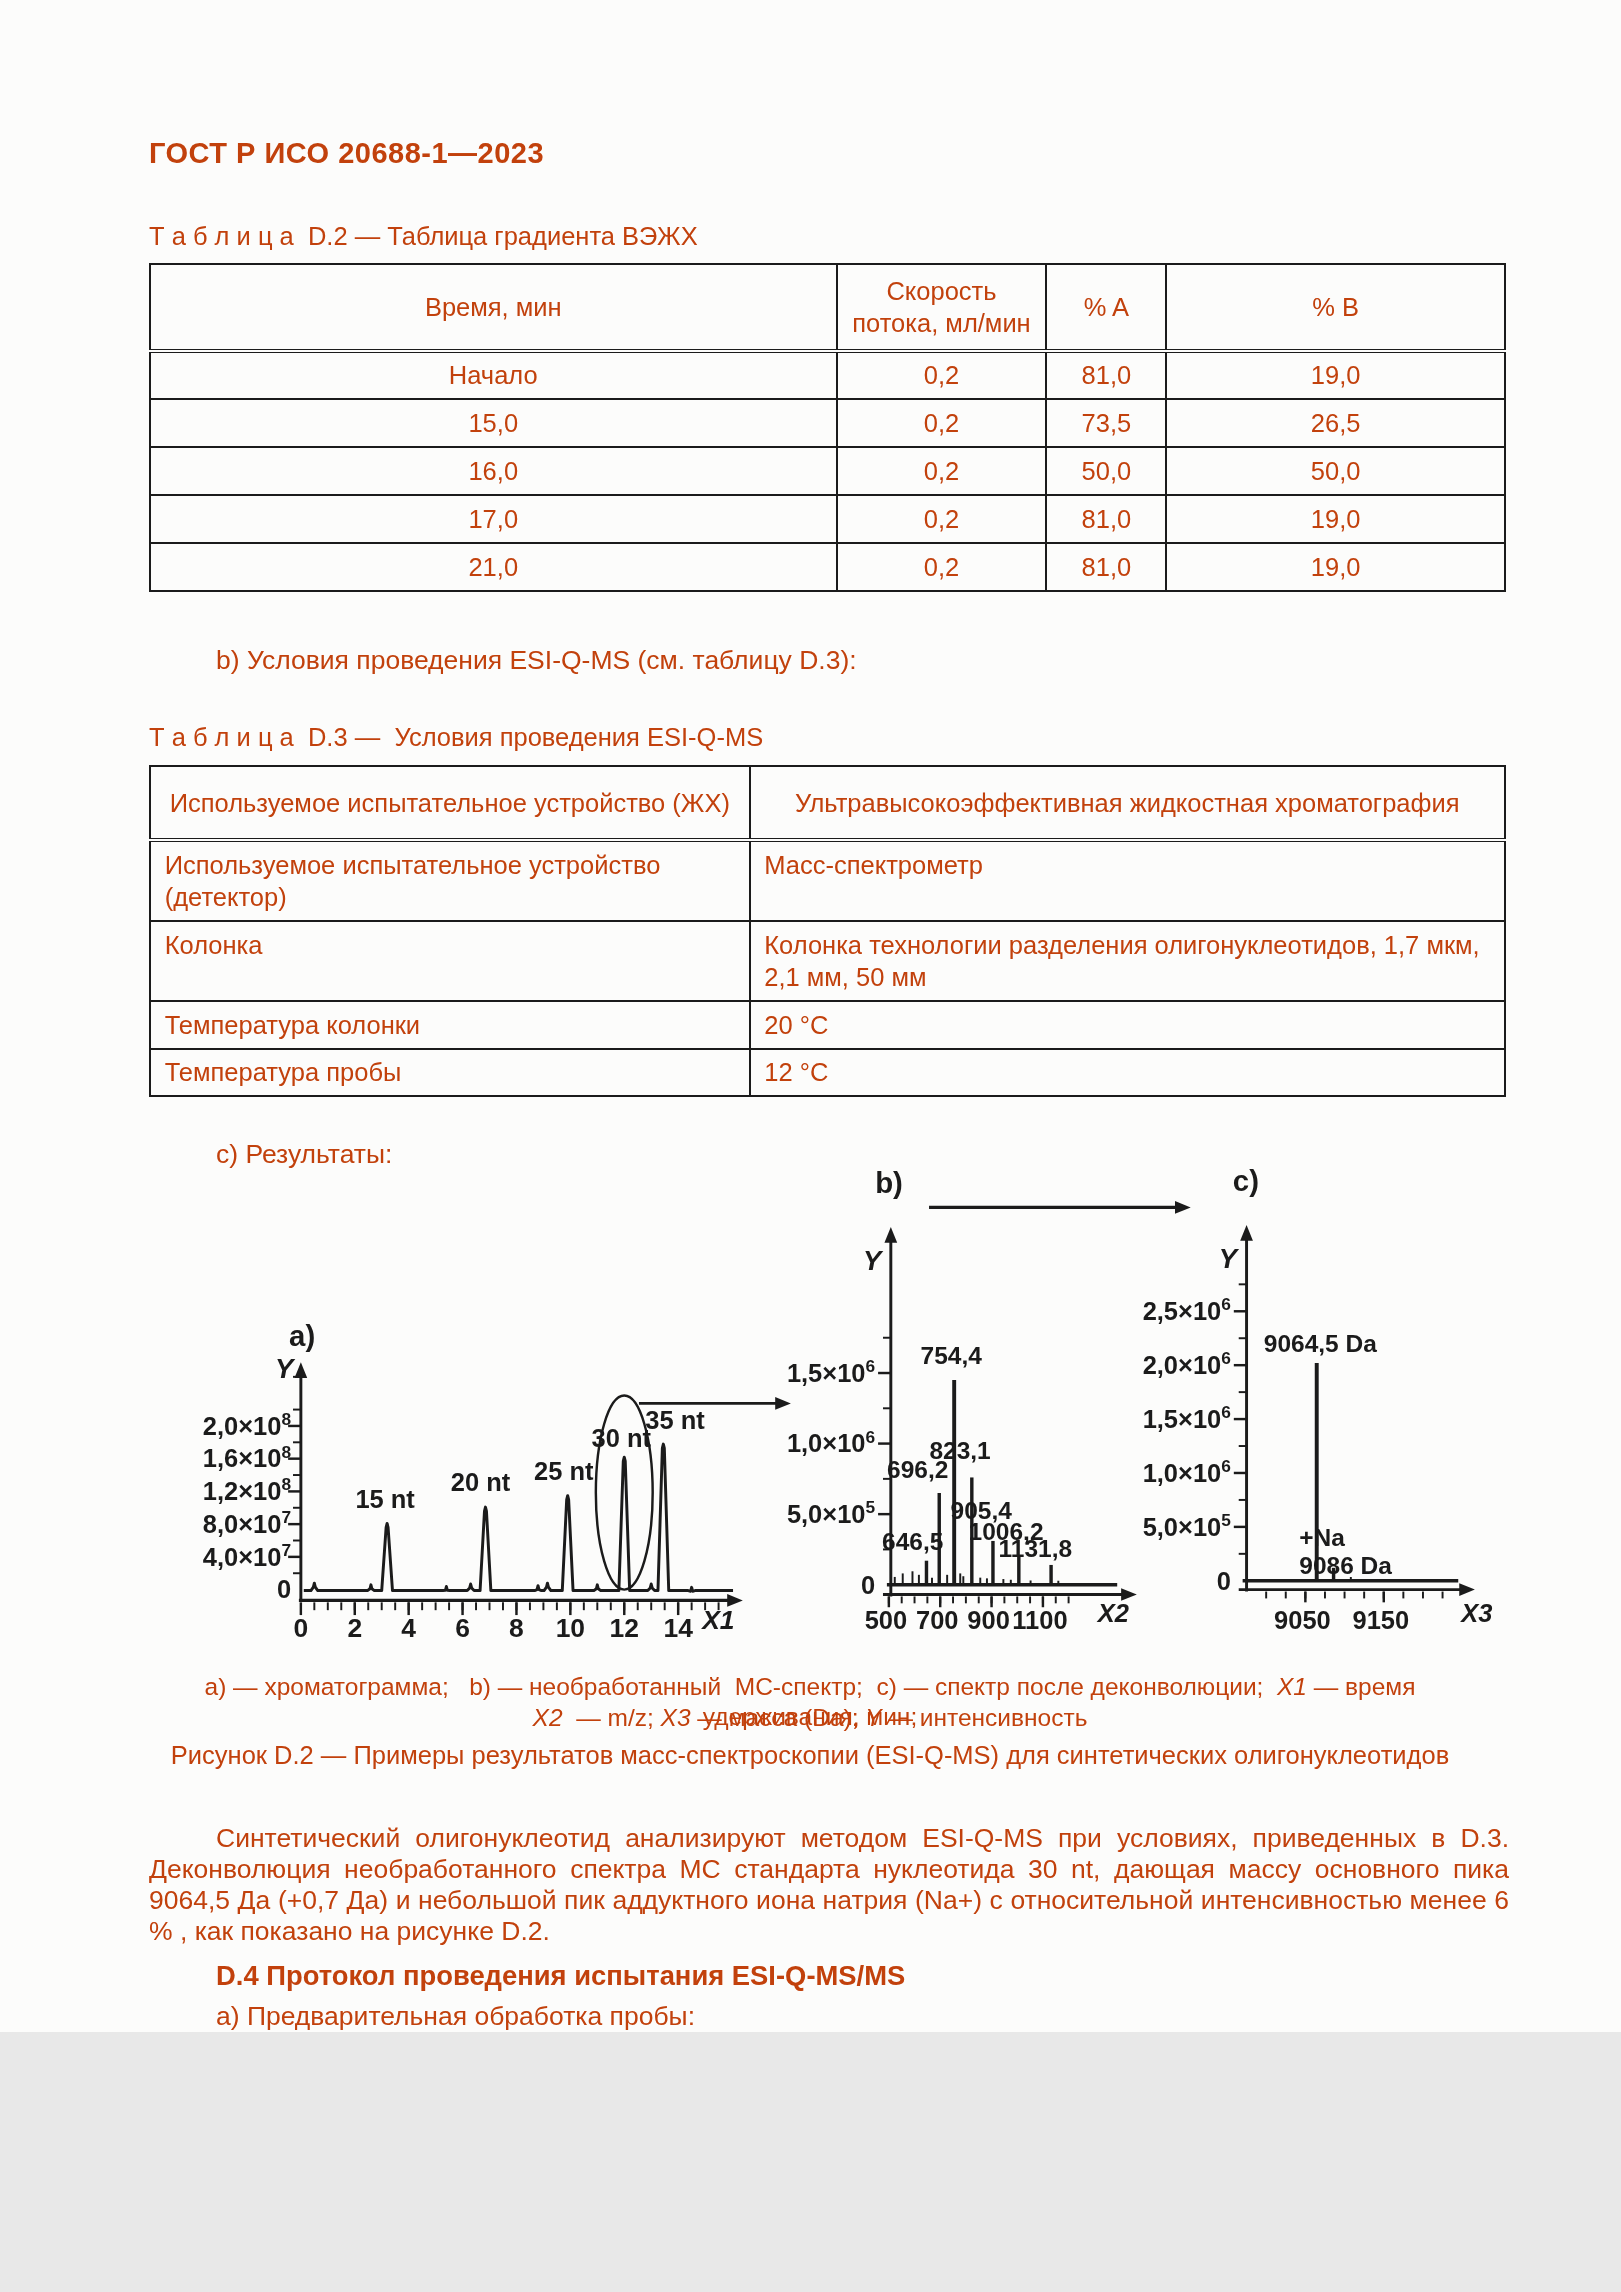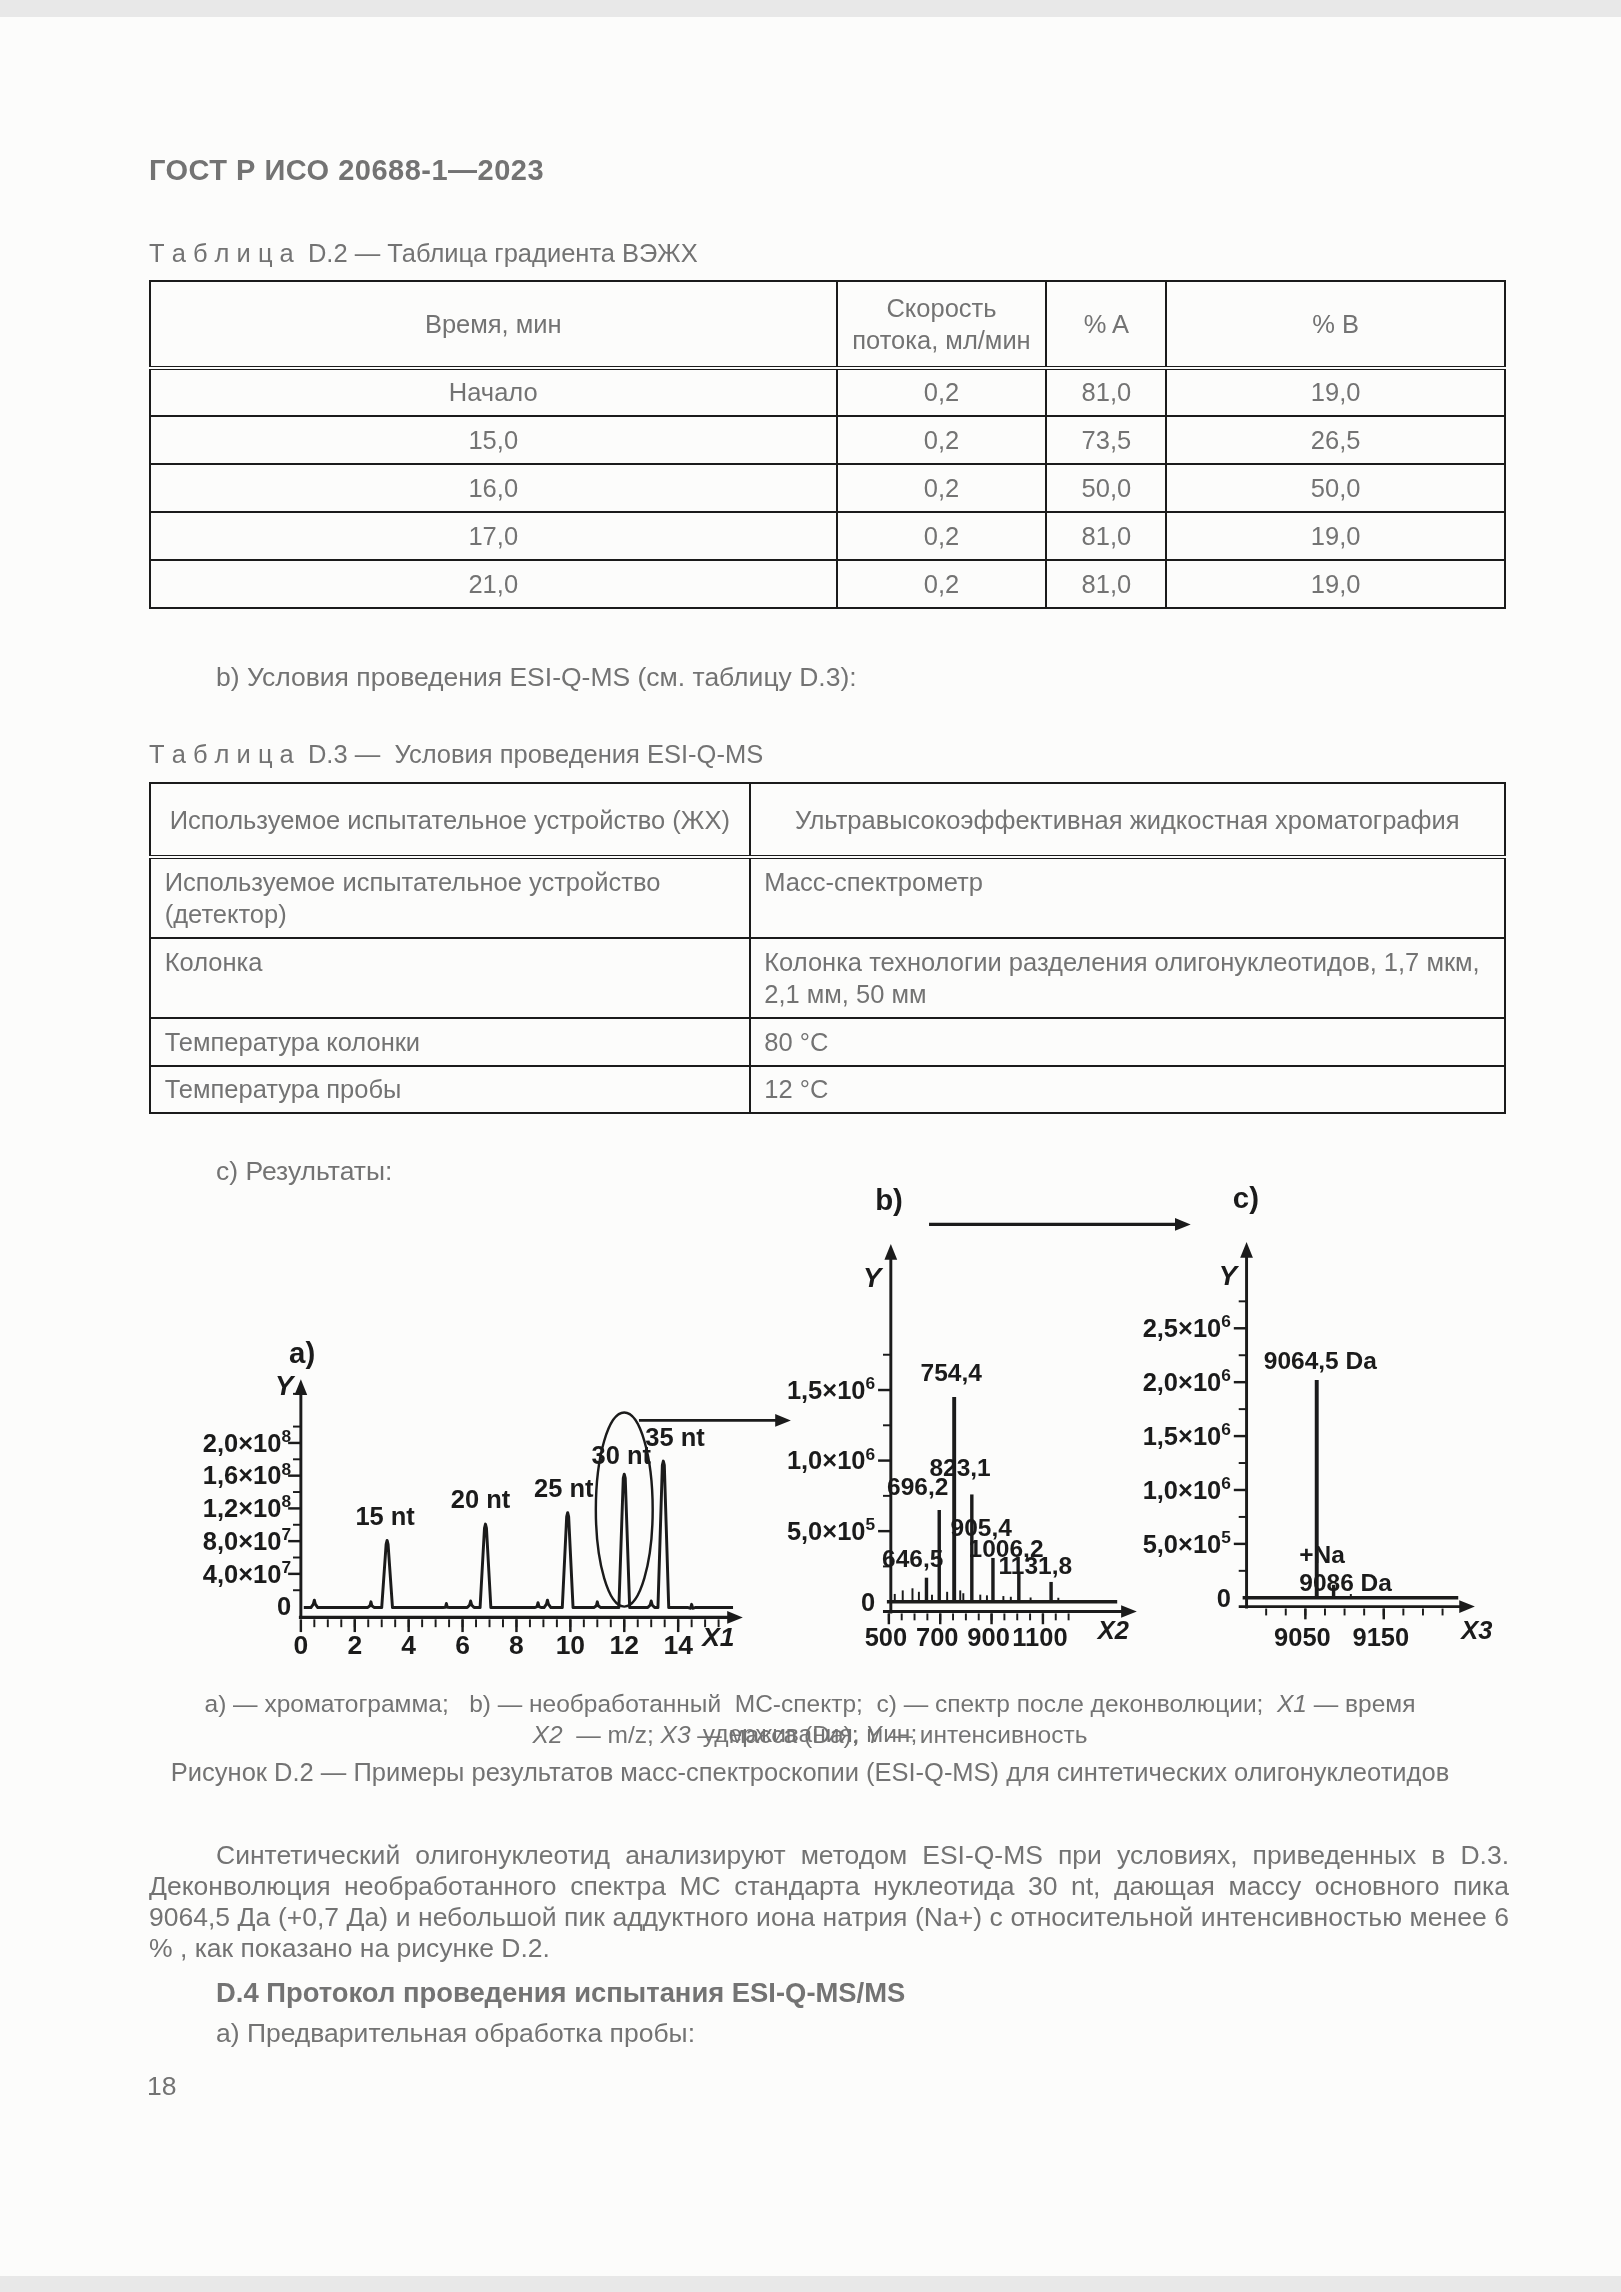--- a/index.html
+++ b/index.html
@@ -1,23 +1,23 @@
 <!DOCTYPE html>
 <html><head>
 <meta charset="utf-8">
 <style>
   html,body{margin:0;padding:0;background:#e8e8e8;}
   .page{
     position:relative;
-    width:1621px;height:2259px;
+    width:1621px;height:2032px;
     background:#fcfcfb;
     font-family:"Liberation Sans","DejaVu Sans",sans-serif;
-    color:#737373;
+    color:#c2410c;
     overflow:hidden;
-    margin:17px auto;
+    margin:0 auto;
   }
   .abs{position:absolute;}
   .doc-header{left:149px;top:137px;font-size:29px;font-weight:bold;letter-spacing:0.5px;}
   .tbl-caption{left:149px;top:222px;font-size:25.5px;white-space:pre-wrap;}
   .t3cap{top:723px;}
   .doc-table{border-collapse:collapse;table-layout:fixed;width:1357px;font-size:25.5px;line-height:32px;background:#fcfcfb;padding-left:16px;}
   .doc-table,.doc-table th,.doc-table td{border:2px solid #1b1b1b;}
   .doc-table{border-width:2.5px;}
   .doc-table thead th{border-bottom:4.9px double #1b1b1b;font-weight:normal;text-align:center;vertical-align:middle;}
   .t2{left:149px;top:263px;}
@@ -109,21 +109,21 @@
         <tr>
           <td>Используемое испытательное устройство (детектор)</td>
           <td>Масс-спектрометр</td>
         </tr>
         <tr>
           <td>Колонка</td>
           <td>Колонка технологии разделения олигонуклеотидов, 1,7 мкм, 2,1 мм, 50 мм</td>
         </tr>
         <tr>
           <td>Температура колонки</td>
-          <td>80 °C</td>
+          <td>20 °C</td>
         </tr>
         <tr>
           <td>Температура пробы</td>
           <td>12 °C</td>
         </tr>
       </tbody>
     </table>
 
   <div class="abs list-item item-c">c) Результаты:</div>
 

